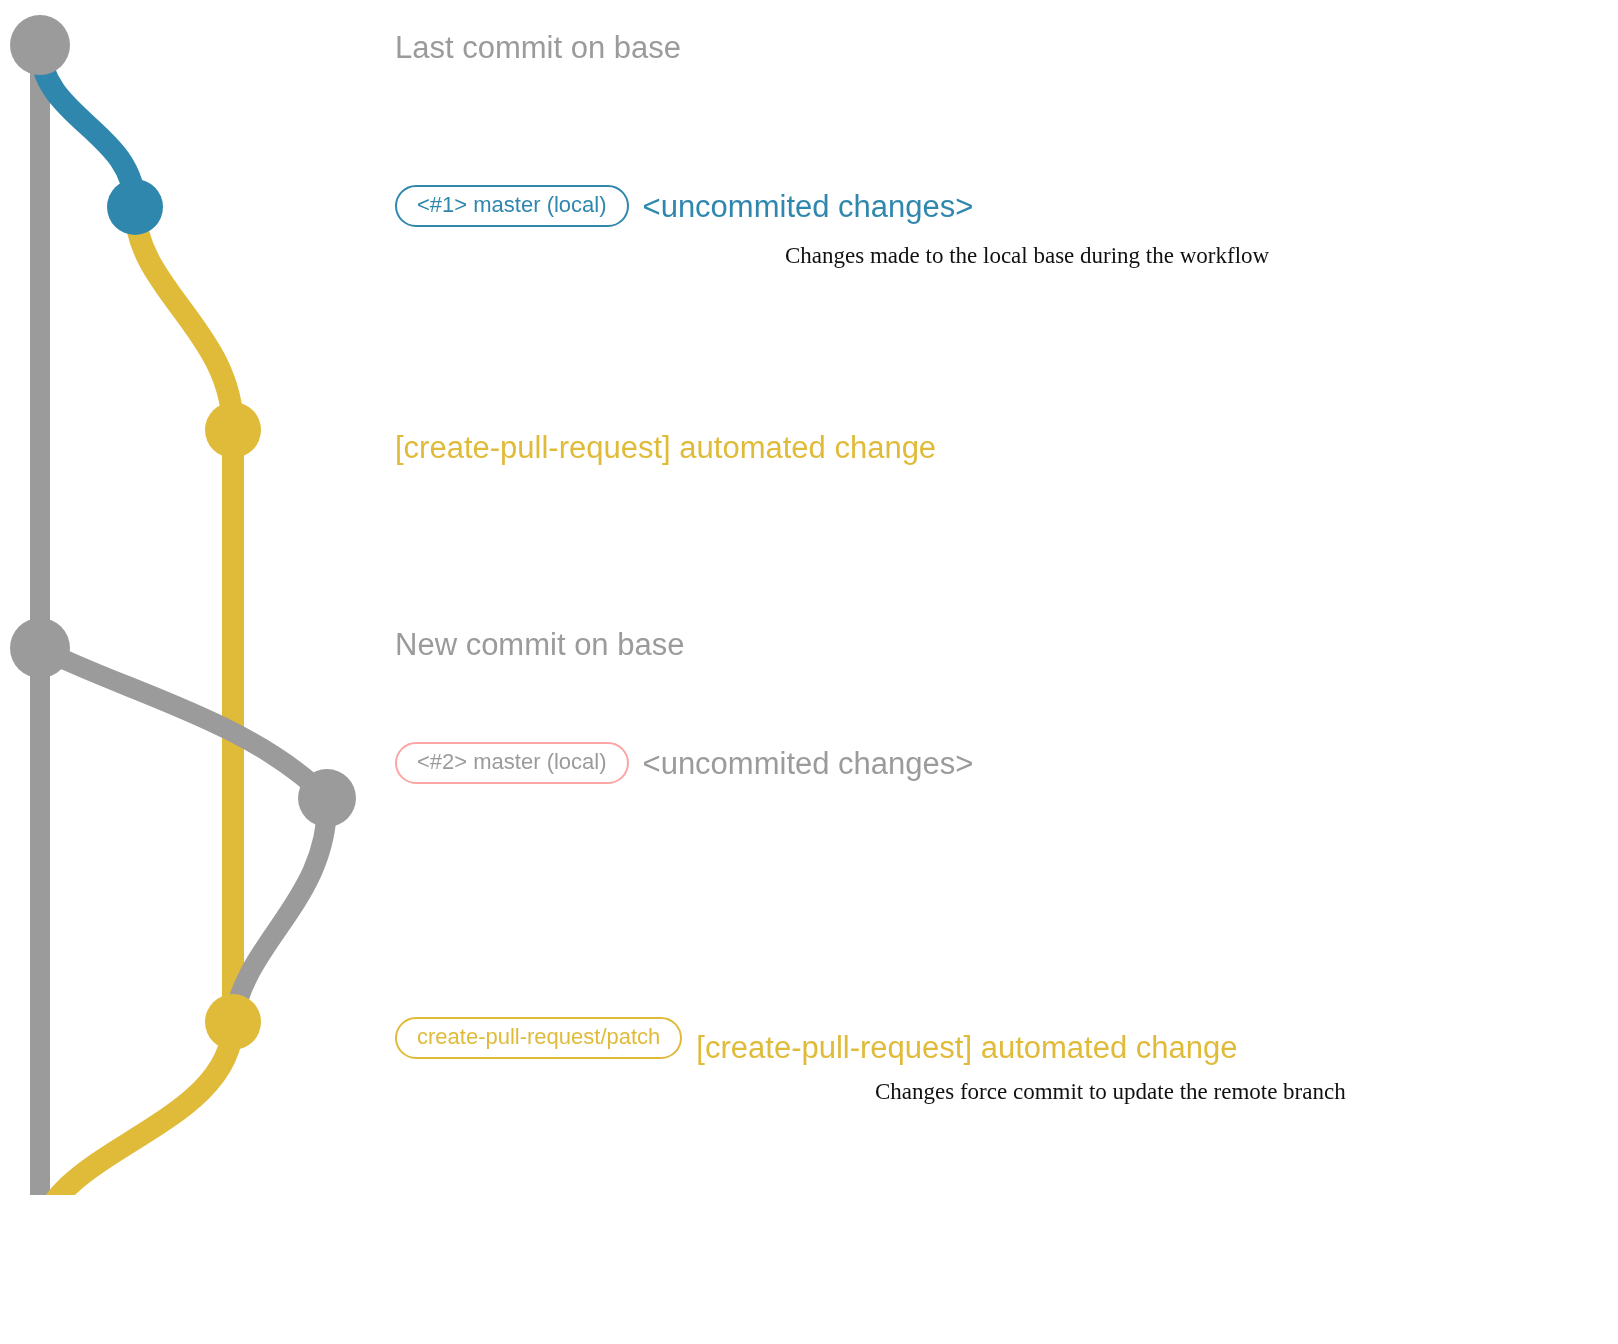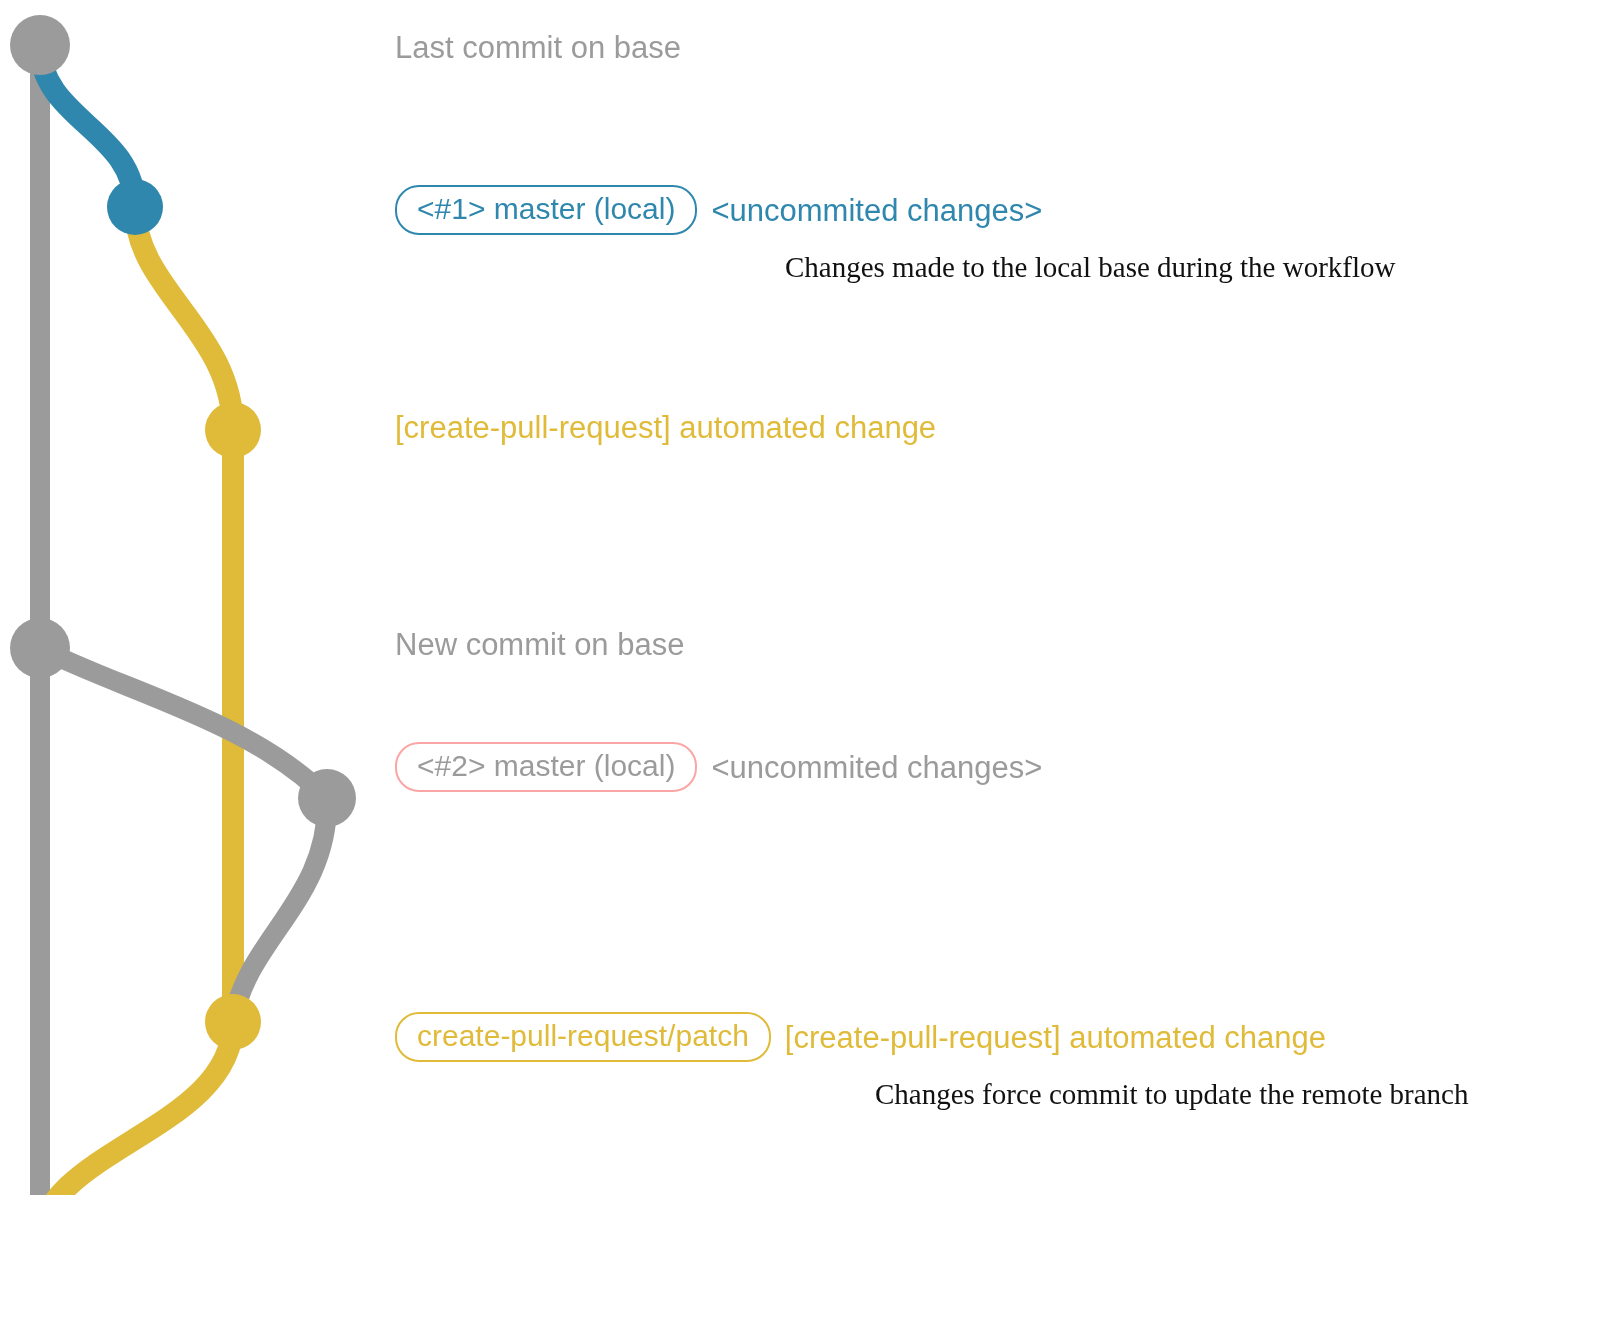--- a/index.html
+++ b/index.html
@@ -31,43 +31,43 @@
     align-items: center;
     gap: 14px;
     white-space: nowrap;
   }
   .badge {
     display: inline-block;
     border: 2px solid #fca5a5;
     border-radius: 24px;
     color: #9b9b9b;
     padding: 7px 20px 9px 20px;
-    font-size: 30px;
+    font-size: 22px;
     line-height: 1;
     font-family: "Liberation Sans", sans-serif;
   }
   .badge.blue {
     border-color: #2f87ae;
     color: #2f87ae;
   }
   .badge.yellow {
     border-color: #e0bb3a;
     color: #e0bb3a;
   }
   .title {
     font-size: 31px;
     line-height: 1;
     font-family: "Liberation Sans", sans-serif;
   }
   .title.gray   { color: #9b9b9b; }
   .title.blue   { color: #2f87ae; }
-  .title.yellow { color: #e0bb3a; }
+  .title.yellow { color: #e0bb3a; margin-top: 20px; }
   .desc {
     font-family: "Liberation Serif", serif;
-    font-size: 29px;
+    font-size: 23px;
     color: #111111;
     white-space: nowrap;
     margin-top: 16px;
   }
 </style>
 </head>
 <body>
 
 <div id="page">
 

